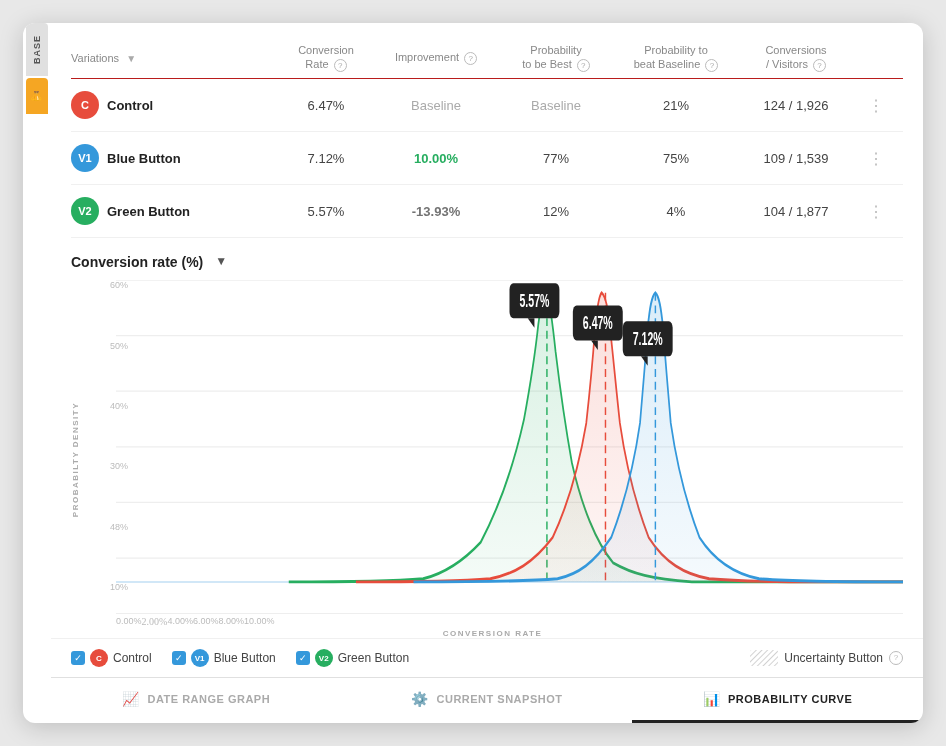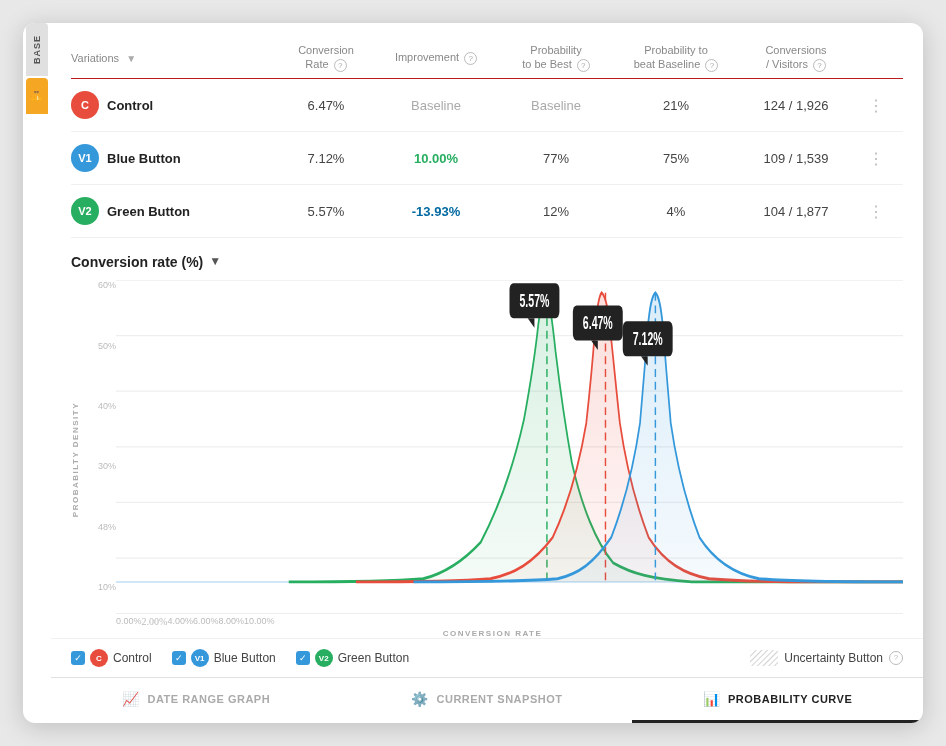--- a/index.html
+++ b/index.html
@@ -124,39 +124,39 @@
       font-size: 13px;
       font-weight: 600;
       color: #222;
     }
     .cell {
       font-size: 13px;
       color: #444;
       text-align: center;
     }
     .cell-green { color: #27ae60; font-weight: 700; font-size: 13px; text-align: center; }
-    .cell-red { color: #0369a1; font-weight: 700; font-size: 13px; text-align: center; }
+    .cell-red { color: #737373; font-weight: 700; font-size: 13px; text-align: center; }
     .cell-muted { color: #aaa; text-align: center; font-size: 13px; }
     .more-btn {
       color: #bbb;
       font-size: 16px;
       cursor: pointer;
       text-align: center;
     }
     
     .chart-section {
       padding: 16px 20px 0 20px;
       flex: 1;
       display: flex;
       flex-direction: column;
     }
     .chart-title-row {
       display: flex;
       align-items: flex-start;
-      gap: 6px;
+      gap: 12px;
       margin-bottom: 10px;
     }
     .chart-title {
       font-size: 14px;
       font-weight: 700;
       color: #222;
     }
     .dropdown-arrow {
       font-size: 12px;
       color: #555;
@@ -365,21 +365,21 @@
     <div class="chart-section">
       <div class="chart-title-row">
         <span class="chart-title">Conversion rate (%)</span>
         <span class="dropdown-arrow">▼</span>
       </div>
       <div class="chart-wrapper">
         <div class="y-axis-label">PROBABILTY DENSITY</div>
         <div class="chart-inner">
           <div class="chart-canvas-area">
 
-            <div style="position:absolute;left:4px;top:0;bottom:22px;width:34px;display:flex;flex-direction:column;justify-content:space-between;align-items:flex-end;padding:0 4px;">
+            <div style="position:absolute;left:16px;top:0;bottom:22px;width:34px;display:flex;flex-direction:column;justify-content:space-between;align-items:flex-end;padding:0 4px;">
               <span class="y-tick">60%</span>
               <span class="y-tick">50%</span>
               <span class="y-tick">40%</span>
               <span class="y-tick">30%</span>
               <span class="y-tick">48%</span>
               <span class="y-tick">10%</span>
             </div>
 
             <svg class="chart-svg" viewBox="0 0 820 210" preserveAspectRatio="none" style="left:34px;width:calc(100% - 34px);">
 

